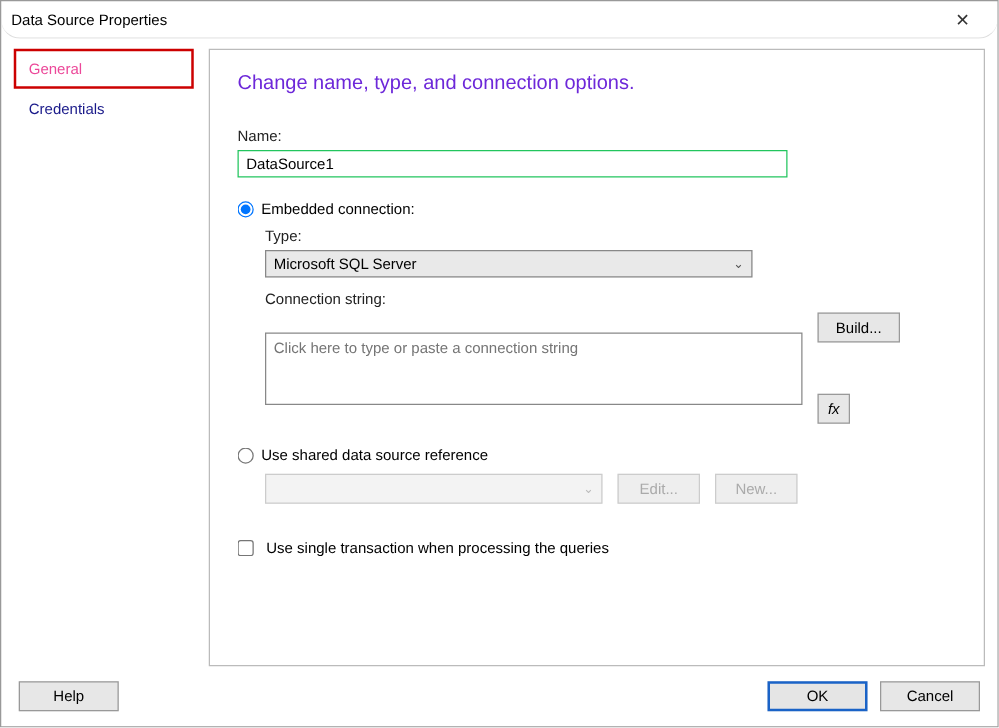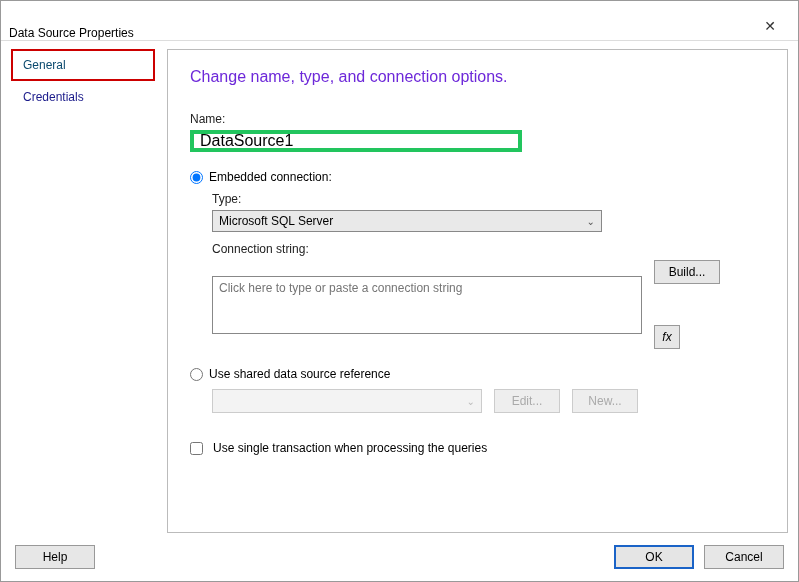--- a/index.html
+++ b/index.html
@@ -13,25 +13,26 @@
   .window {
     width: 799px;
     height: 582px;
     border: 1px solid #999;
     background: #fff;
     display: flex;
     flex-direction: column;
     position: relative;
   }
   .titlebar {
-    height: 40px;
-    display: flex;
-    align-items: flex-end;
+    height: 30px;
+    display: flex;
+    align-items: center;
     padding: 0 8px;
     border-bottom: 1px solid #ddd;
+    border-radius: 15px;
   }
   .titlebar .title { flex: 1; font-size: 12px; }
   .titlebar .close {
     width: 40px;
     height: 28px;
     display: flex;
     align-items: center;
     justify-content: center;
     font-size: 14px;
     color: #333;
@@ -51,42 +52,42 @@
   }
   .sidebar-item {
     padding: 7px 10px;
     font-size: 12px;
     cursor: pointer;
     border: 2px solid transparent;
     color: #1a1a8a;
   }
   .sidebar-item.selected {
     border: 2px solid #c00;
-    color: #0c4a6e;
+    color: #ec4899;
   }
   .main {
     flex: 1;
     border: 1px solid #bbb;
     padding: 18px 22px 10px 22px;
     overflow: hidden;
     position: relative;
   }
   .heading {
     font-size: 16px;
     color: #6d28d9;
     margin-bottom: 26px;
   }
   .label { font-size: 12px; margin-bottom: 4px; color: #222; }
   .text-input {
-    width: 332px;
+    width: 440px;
     height: 22px;
-    border: 4px solid #22c55e;
+    border: 1px solid #22c55e;
     padding: 2px 6px;
     font-family: inherit;
-    font-size: 16px;
+    font-size: 12px;
   }
   .section { margin-bottom: 18px; }
   .radio-row {
     display: flex;
     align-items: flex-end;
     gap: 6px;
     margin-bottom: 8px;
   }
   .radio-row input[type=radio] { margin: 0; }
   .indent { margin-left: 22px; }

